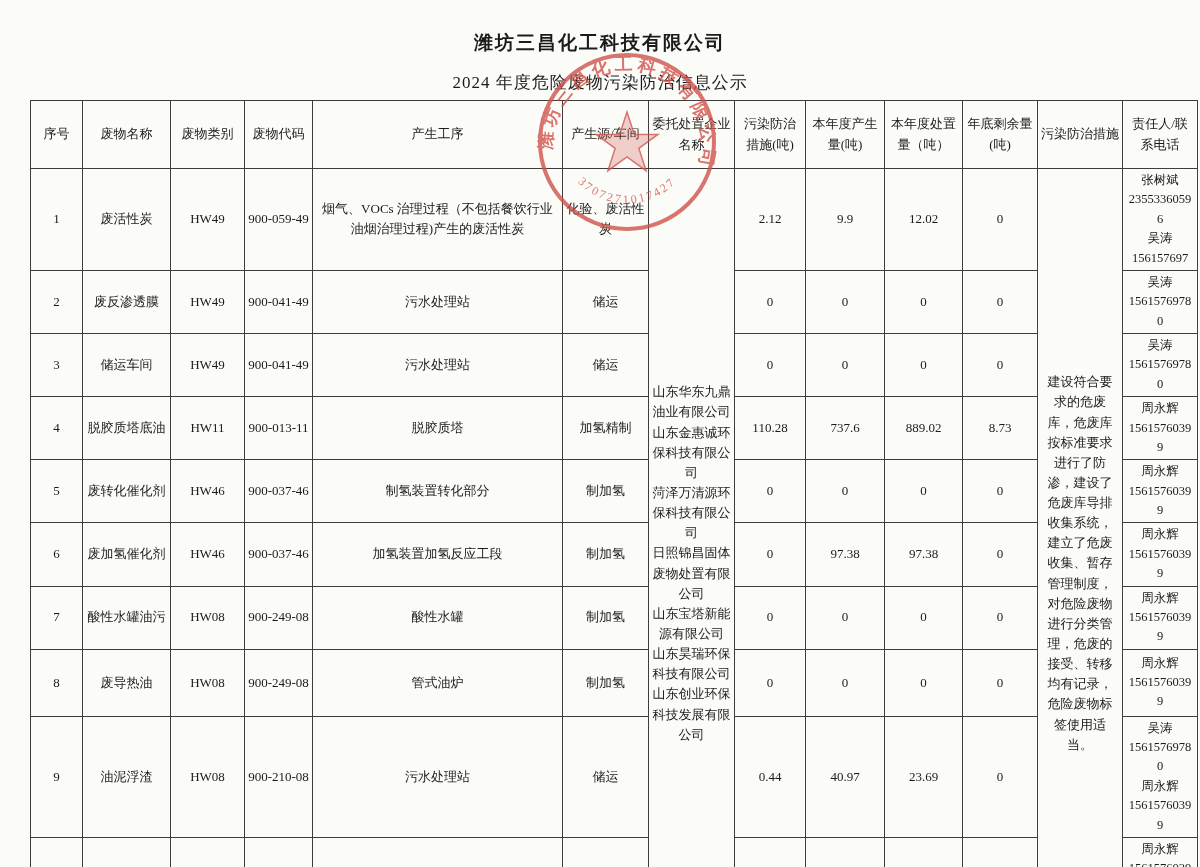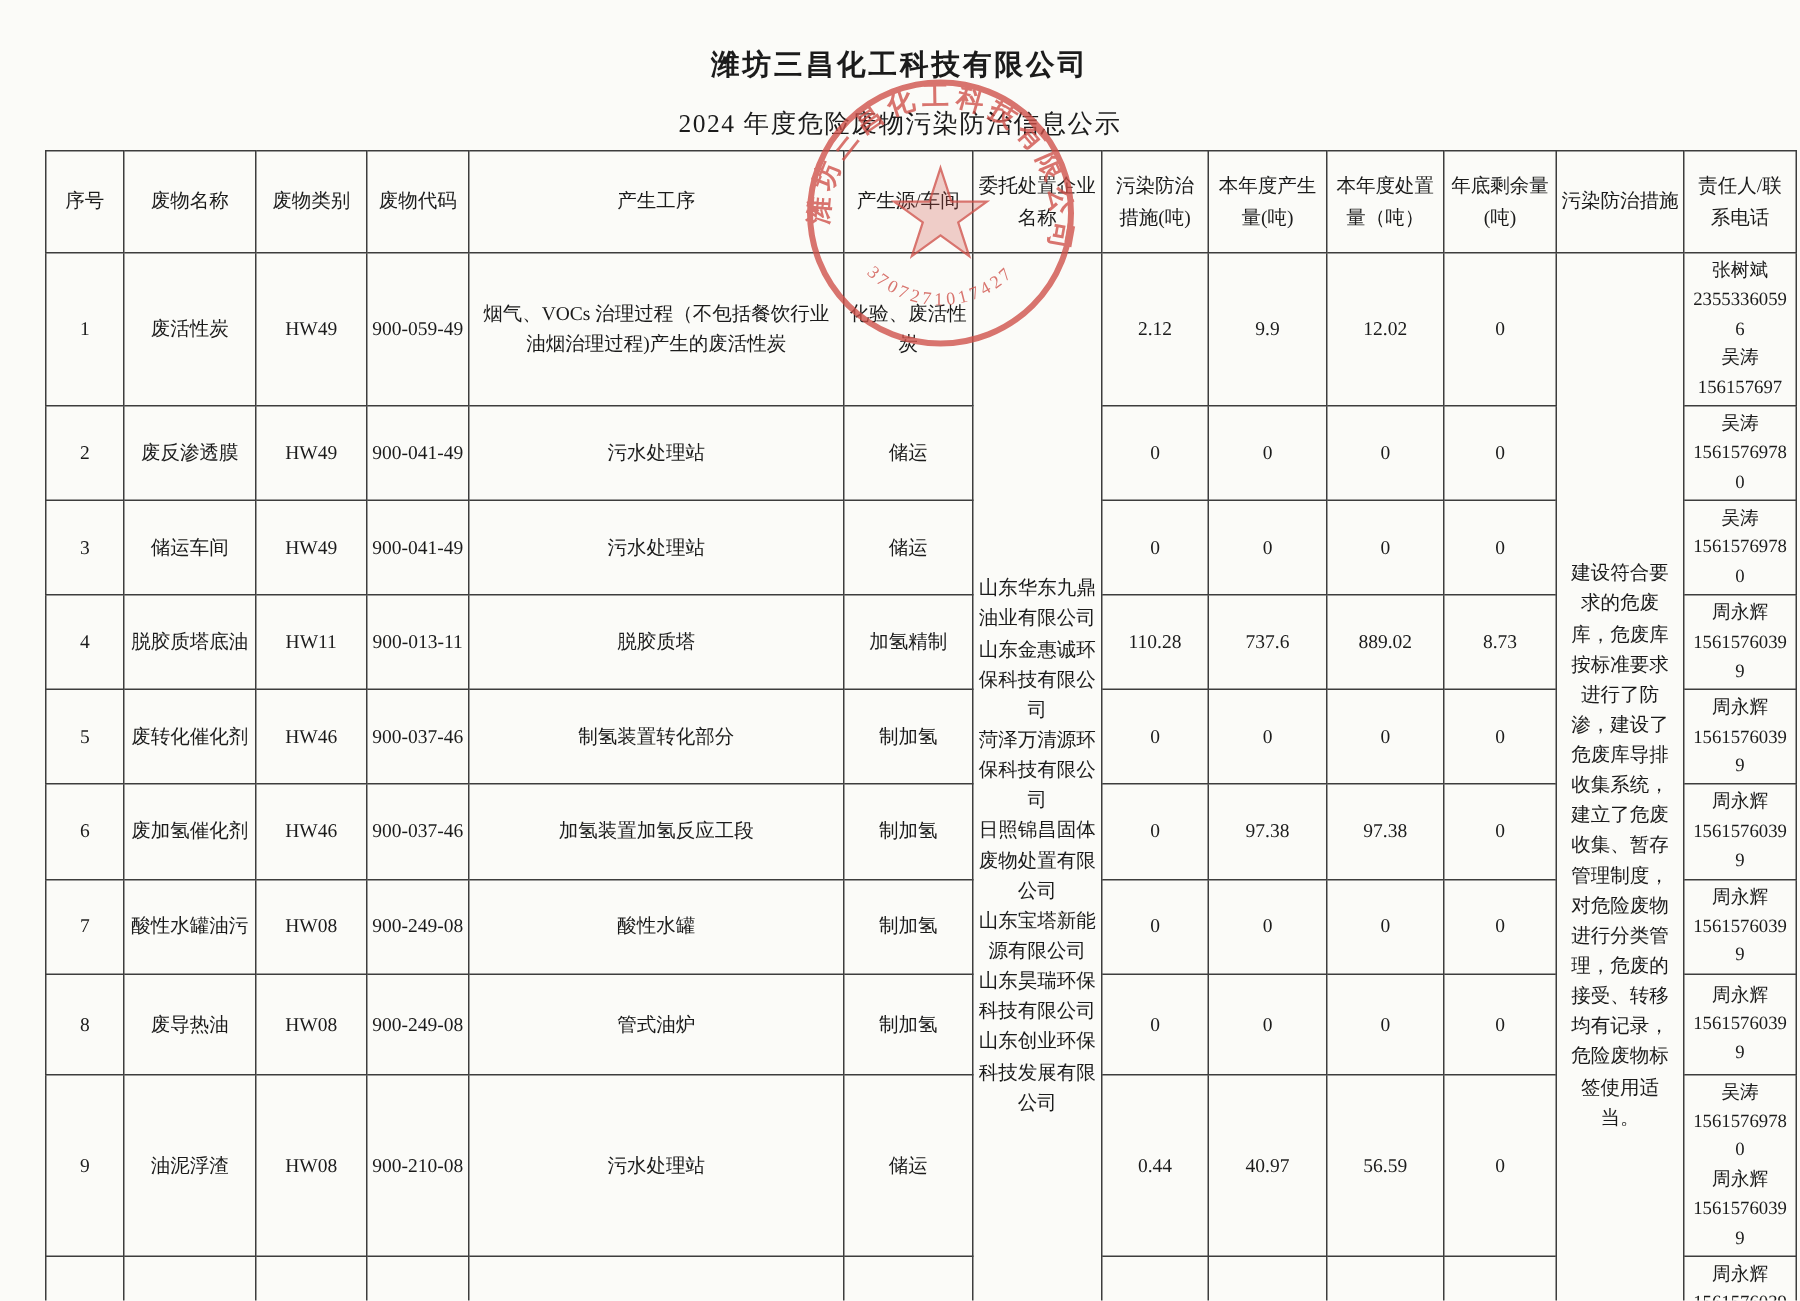--- a/index.html
+++ b/index.html
@@ -208,21 +208,21 @@
       </tr>
       <tr style="height: 102px;">
         <td>9</td>
         <td>油泥浮渣</td>
         <td>HW08</td>
         <td>900-210-08</td>
         <td class="process">污水处理站</td>
         <td>储运</td>
         <td>0.44</td>
         <td>40.97</td>
-        <td>56.59</td>
+        <td>23.69</td>
         <td>0</td>
         <td class="contact">吴涛
 15615769780
 周永辉
 15615760399</td>
       </tr>
       <tr style="height: 111px;">
         <td>10</td>
         <td>废润滑油</td>
         <td>HW08</td>

